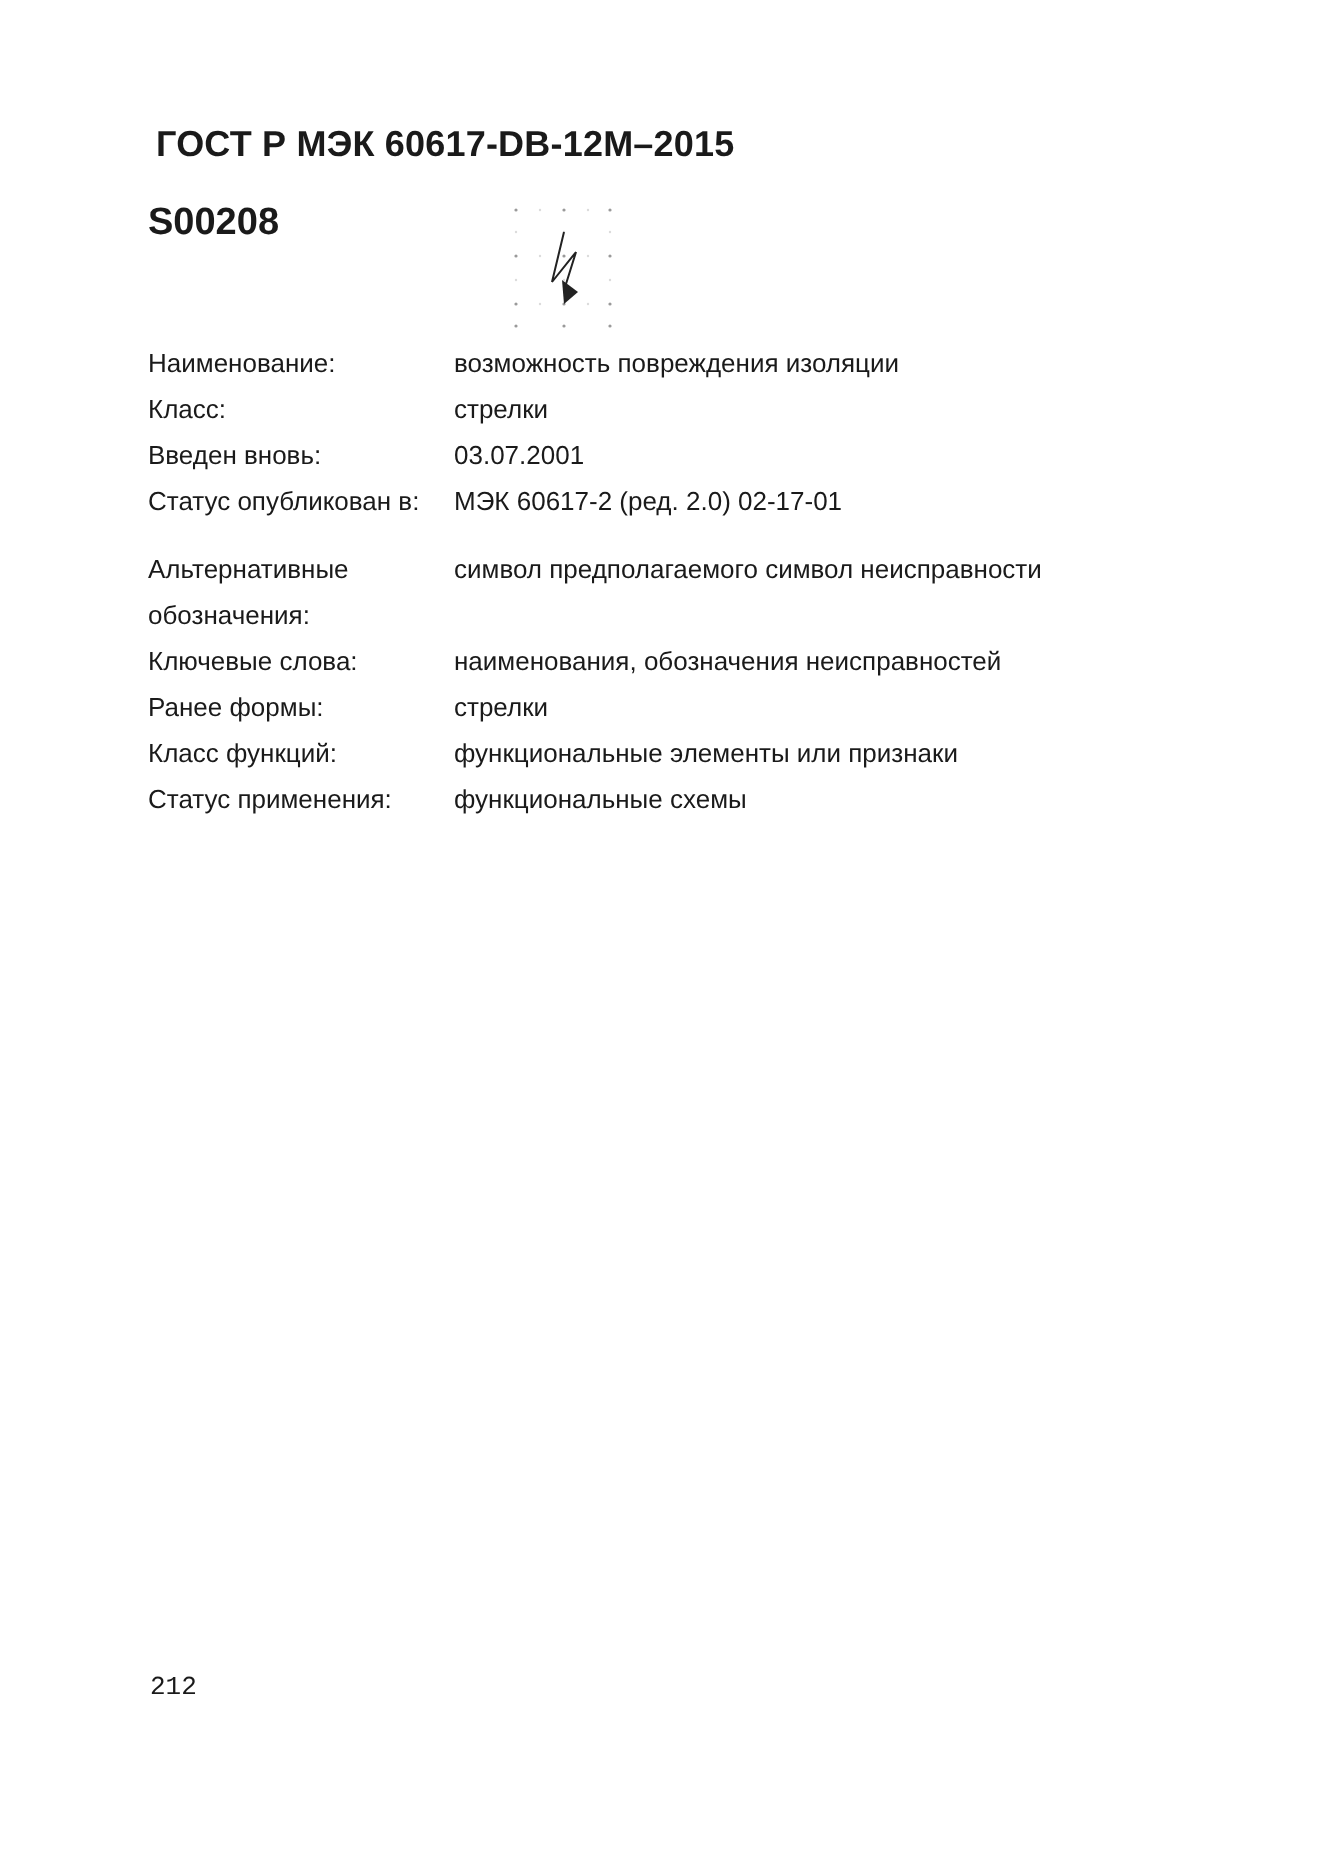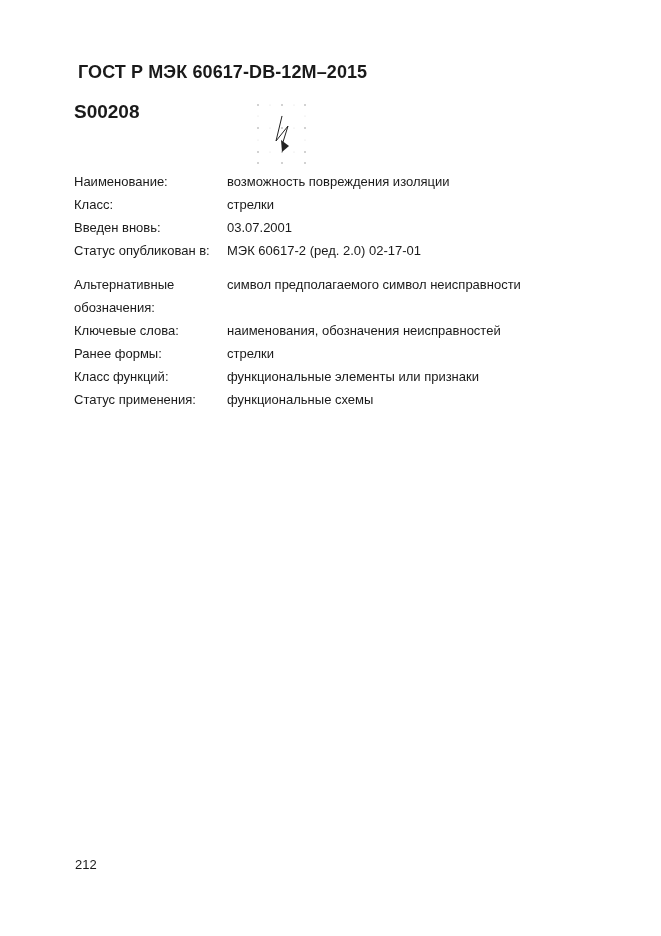--- a/index.html
+++ b/index.html
@@ -17,21 +17,21 @@
     }
     .symbol-graphic {
       position: absolute; left: 252px; top: 100px; width: 60px; height: 68px;
     }
     .field {
       position: absolute; left: 74px; font-size: 13px; line-height: 17px;
     }
     .field .label { position: absolute; left: 0; white-space: nowrap; }
     .field .value { position: absolute; left: 153px; white-space: nowrap; }
     .page-number {
-      position: absolute; left: 75px; top: 857px; font-size: 13px;
+      position: absolute; left: 75px; top: 836px; font-size: 13px; font-family: Liberation Mono, monospace;
     }
   </style>
 </head>
 <body>
 
 <div class="doc-header">ГОСТ Р МЭК 60617-DB-12M–2015</div>
 
 <div class="symbol-id">S00208</div>
 
 <div class="symbol-graphic">

